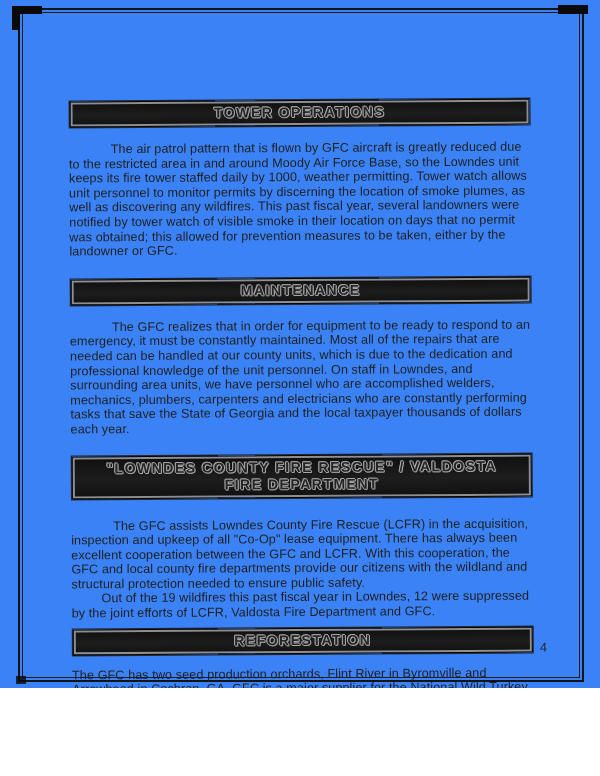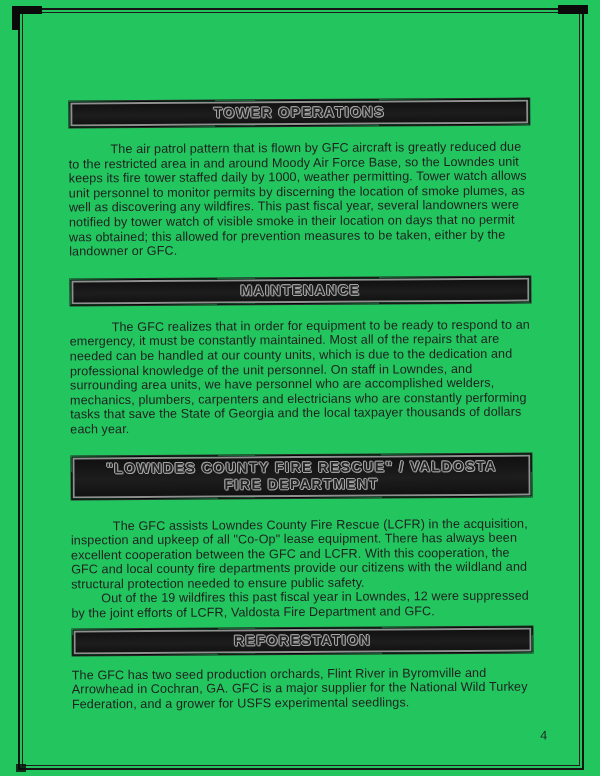--- a/index.html
+++ b/index.html
@@ -4,22 +4,22 @@
 <style>
   html, body {
     margin: 0;
     padding: 0;
     background: #ffffff;
     font-family: "Liberation Sans", sans-serif;
   }
   .scan-page {
     position: relative;
     width: 600px;
-    height: 776px;
-    background: #22c55e;
+    height: 688px;
+    background: #3b82f6;
     overflow: hidden;
   }
   
   .frame-outer {
     position: absolute;
     left: 18px; top: 8px; right: 16px; bottom: 6px;
     border: 2px solid #141414;
   }
   .frame-inner {
     position: absolute;

